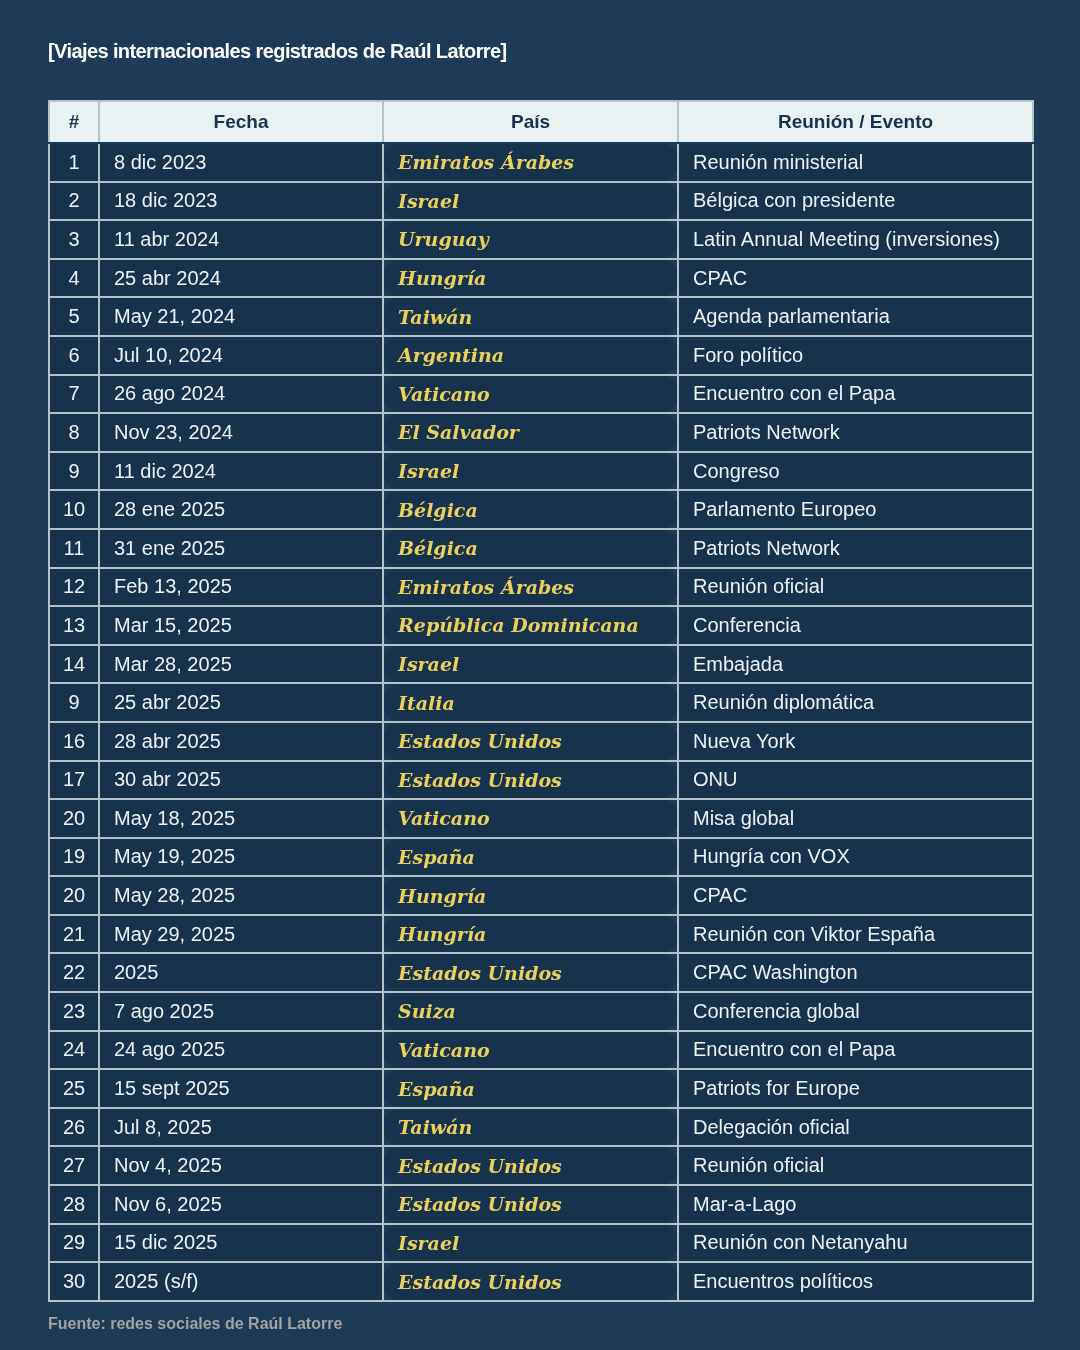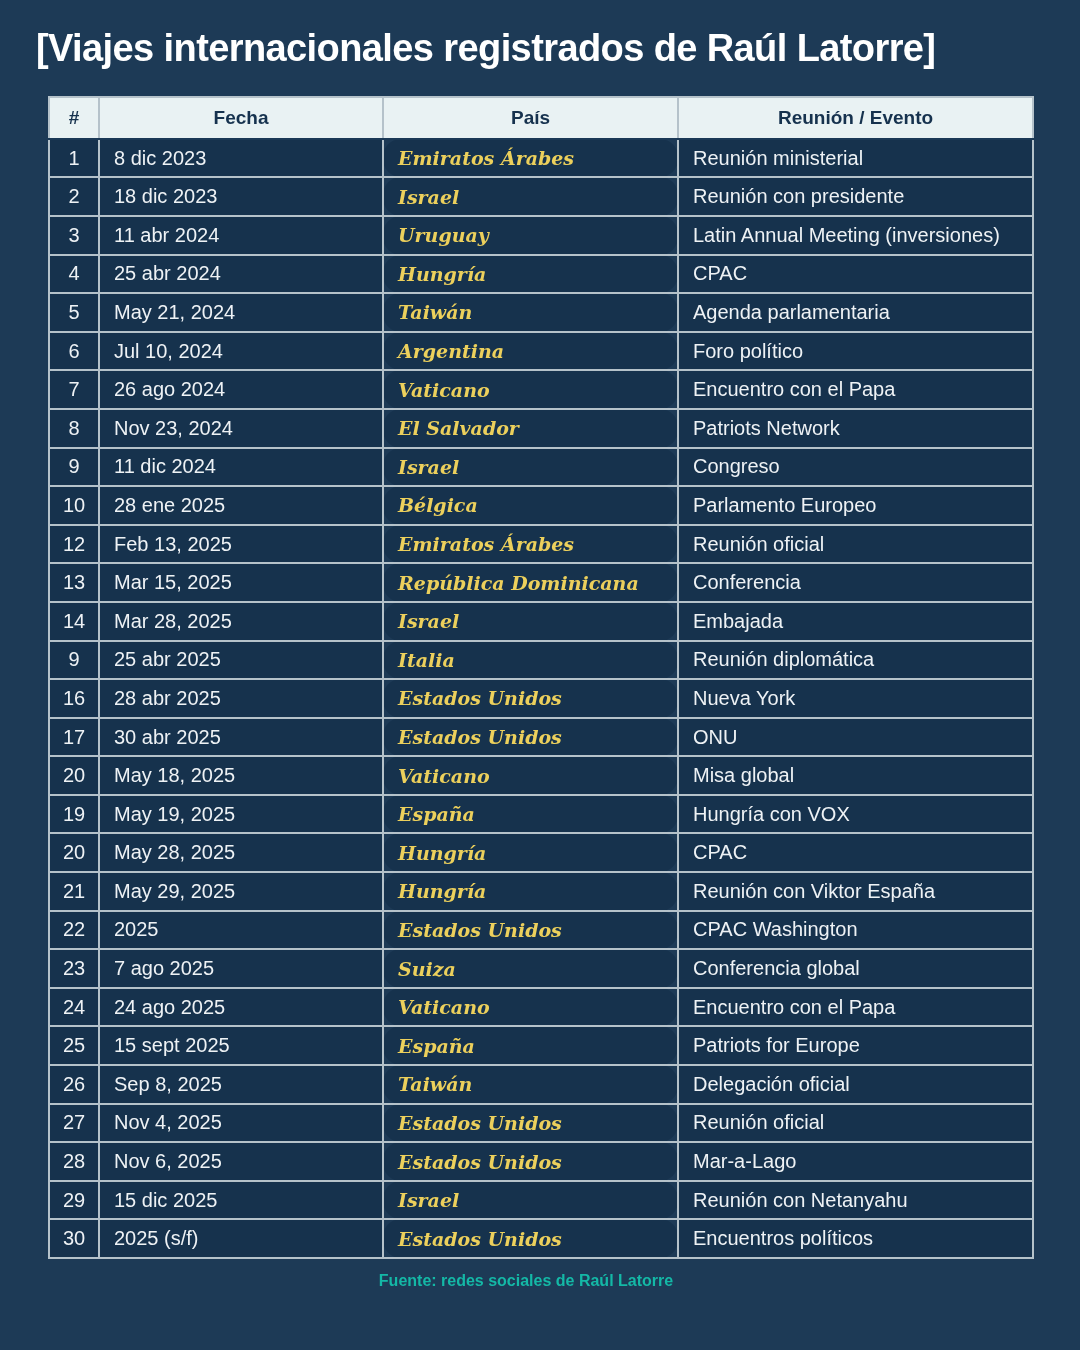--- a/index.html
+++ b/index.html
@@ -7,24 +7,24 @@
     padding: 0;
   }
   body {
     width: 1080px;
     height: 1350px;
     background: #1d3a56;
     font-family: "Liberation Sans", sans-serif;
     overflow: hidden;
   }
   .page-title {
-    margin: 0;
+    margin: 12px;
     padding: 28px 36px 26px 36px;
     color: #ffffff;
-    font-size: 38px;
+    font-size: 20px;
     font-weight: 700;
     letter-spacing: -0.6px;
     line-height: 1.1;
   }
   table.trips {
     border-collapse: collapse;
     table-layout: fixed;
     width: 984px;
     margin-left: 48px;
   }
@@ -64,22 +64,22 @@
     font-weight: 700;
     color: #ecd05c;
     font-size: 19px;
     border-radius: 18px;
   }
   .source-credit {
     width: 984px;
     margin: 13px 0 0 48px;
     box-sizing: border-box;
     padding-right: 28px;
-    text-align: center;
-    color: #14b8a6;
+    text-align: left;
+    color: #a3a3a3;
     font-size: 16px;
     font-weight: 700;
   }
 </style>
 </head>
 <body>
 
 <h1 class="page-title">[Viajes internacionales registrados de Raúl Latorre]</h1>
 
 <table class="trips">
@@ -101,21 +101,21 @@
       <tr>
         <td class="num">1</td>
         <td class="date">8 dic 2023</td>
         <td class="country">Emiratos Árabes</td>
         <td class="event">Reunión ministerial</td>
       </tr>
       <tr>
         <td class="num">2</td>
         <td class="date">18 dic 2023</td>
         <td class="country">Israel</td>
-        <td class="event">Reunión con presidente</td>
+        <td class="event">Bélgica con presidente</td>
       </tr>
       <tr>
         <td class="num">3</td>
         <td class="date">11 abr 2024</td>
         <td class="country">Uruguay</td>
         <td class="event">Latin Annual Meeting (inversiones)</td>
       </tr>
       <tr>
         <td class="num">4</td>
         <td class="date">25 abr 2024</td>
@@ -152,20 +152,26 @@
         <td class="country">Israel</td>
         <td class="event">Congreso</td>
       </tr>
       <tr>
         <td class="num">10</td>
         <td class="date">28 ene 2025</td>
         <td class="country">Bélgica</td>
         <td class="event">Parlamento Europeo</td>
       </tr>
       <tr>
+        <td class="num">11</td>
+        <td class="date">31 ene 2025</td>
+        <td class="country">Bélgica</td>
+        <td class="event">Patriots Network</td>
+      </tr>
+      <tr>
         <td class="num">12</td>
         <td class="date">Feb 13, 2025</td>
         <td class="country">Emiratos Árabes</td>
         <td class="event">Reunión oficial</td>
       </tr>
       <tr>
         <td class="num">13</td>
         <td class="date">Mar 15, 2025</td>
         <td class="country">República Dominicana</td>
         <td class="event">Conferencia</td>
@@ -237,21 +243,21 @@
         <td class="event">Encuentro con el Papa</td>
       </tr>
       <tr>
         <td class="num">25</td>
         <td class="date">15 sept 2025</td>
         <td class="country">España</td>
         <td class="event">Patriots for Europe</td>
       </tr>
       <tr>
         <td class="num">26</td>
-        <td class="date">Sep 8, 2025</td>
+        <td class="date">Jul 8, 2025</td>
         <td class="country">Taiwán</td>
         <td class="event">Delegación oficial</td>
       </tr>
       <tr>
         <td class="num">27</td>
         <td class="date">Nov 4, 2025</td>
         <td class="country">Estados Unidos</td>
         <td class="event">Reunión oficial</td>
       </tr>
       <tr>

